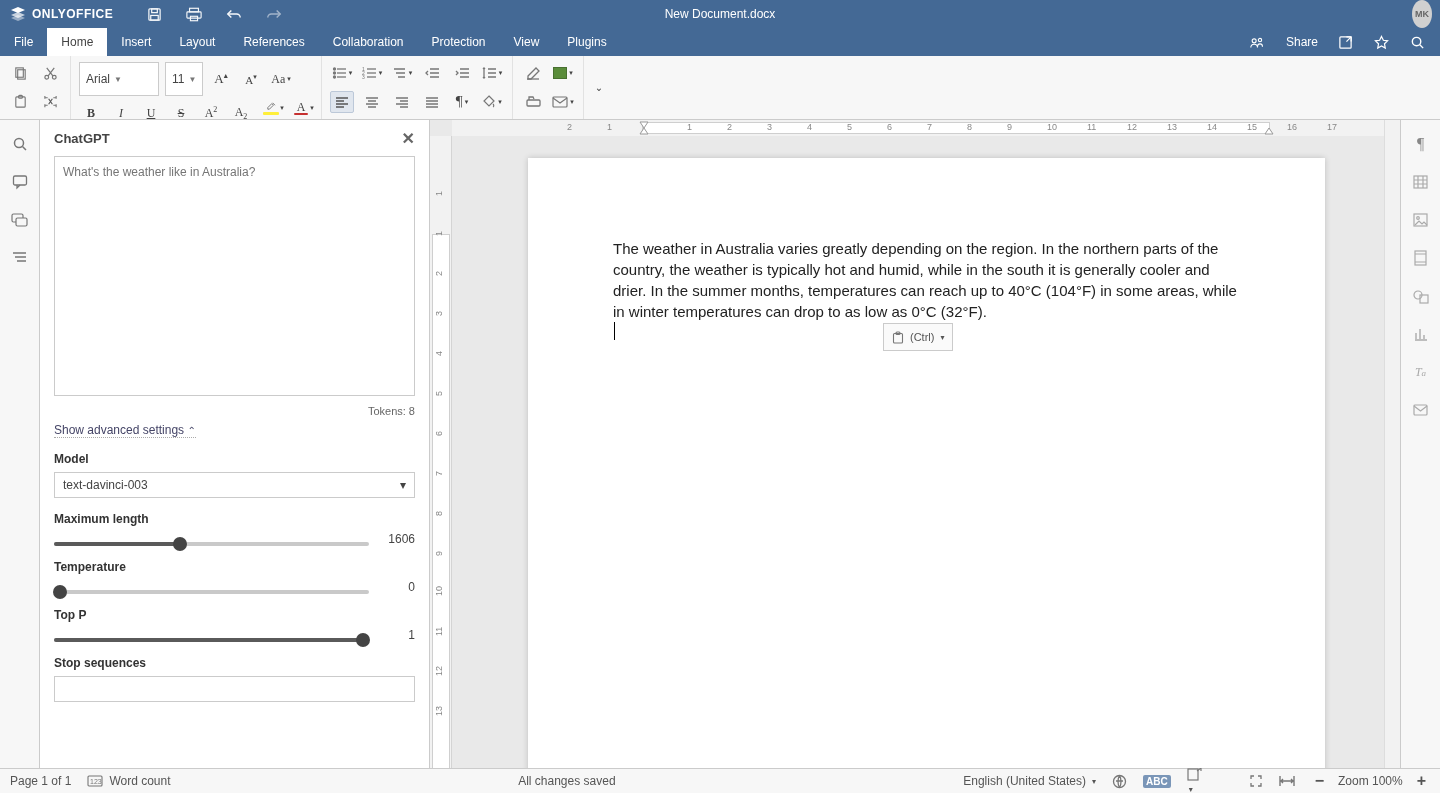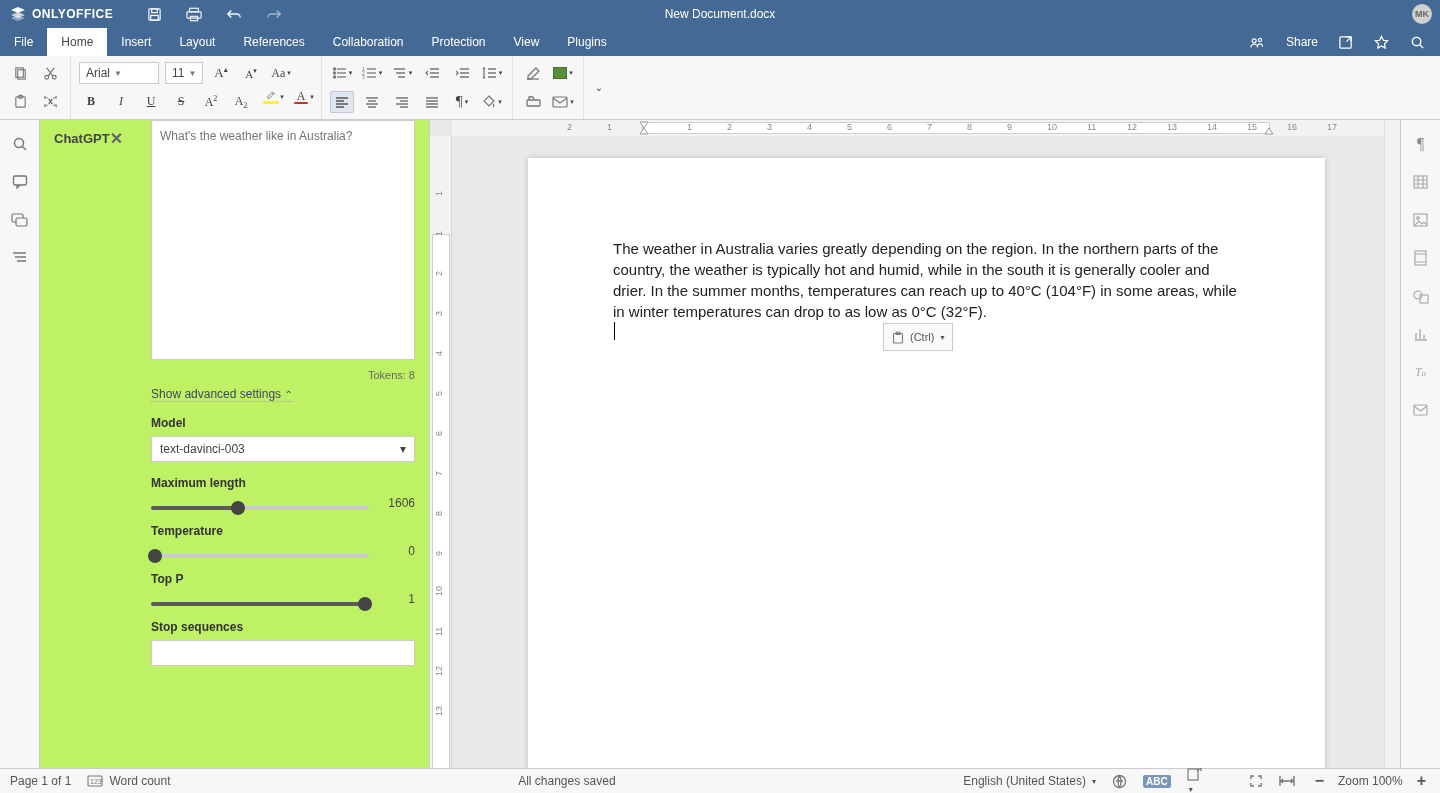--- a/index.html
+++ b/index.html
@@ -19,38 +19,38 @@
   body{font-family:Arial,Helvetica,sans-serif;font-size:12px;color:var(--text);overflow:hidden;background:#e9e9e9;}
   svg{display:block;}
 
   
   .titlebar{height:28px;background:var(--blue);display:flex;align-items:center;color:#fff;position:relative;}
   .titlebar .left{display:flex;align-items:center;gap:14px;padding-left:10px;}
   .titlebar .brand{display:flex;align-items:center;gap:6px;font-weight:bold;letter-spacing:.5px;text-align:right;}
   .titlebar .qa{display:flex;align-items:center;gap:22px;margin-left:18px;}
   .titlebar .qa .ico{width:18px;height:18px;display:flex;align-items:center;justify-content:center;cursor:pointer;opacity:.95;}
   .titlebar .title{position:absolute;left:0;right:0;text-align:center;pointer-events:none;font-size:12px;}
-  .titlebar .avatar{margin-left:auto;margin-right:8px;width:20px;height:20px;border-radius:50%;background:#d0d0d0;color:#666;font-size:9px;font-weight:bold;display:flex;align-items:center;justify-content:center;}
+  .titlebar .avatar{margin-left:auto;margin-right:8px;width:20px;height:28px;border-radius:50%;background:#d0d0d0;color:#666;font-size:9px;font-weight:bold;display:flex;align-items:center;justify-content:center;}
 
   
   .menubar{height:28px;background:var(--blue);display:flex;align-items:stretch;color:#fff;font-size:12px;}
   .menubar .menu-item{padding:0 14px;display:flex;align-items:center;cursor:pointer;}
   .menubar .menu-item.active{background:#fff;color:#444;}
   .menubar .spacer{flex:1;}
   .menubar .right{display:flex;align-items:center;gap:18px;padding-right:14px;}
   .menubar .right .ico{width:18px;height:18px;display:flex;align-items:center;justify-content:center;cursor:pointer;}
   .menubar .share{display:flex;align-items:center;gap:21px;cursor:pointer;}
 
   
   .ribbon{height:64px;background:var(--bg);border-bottom:1px solid var(--border);display:flex;align-items:stretch;}
   .ribbon-two{display:grid;grid-template-rows:1fr 1fr;gap:6px;padding:6px 8px;border-right:1px solid #e2e2e2;}
   .ribbon-row{display:flex;align-items:center;gap:6px;}
   .rbtn{width:24px;height:22px;display:flex;align-items:center;justify-content:center;cursor:pointer;border-radius:2px;}
   .rbtn.active{background:#e0e6ee;border:1px solid #bcc8d8;}
-  .combo{height:22px;border:1px solid var(--border);background:#fff;display:flex;align-items:center;padding:0 4px 0 6px;gap:4px;}
+  .combo{height:34px;border:1px solid var(--border);background:#fff;display:flex;align-items:center;padding:0 4px 0 6px;gap:4px;}
   .combo .caret{font-size:8px;color:#777;}
   .combo.font{width:80px;}
   .combo.size{width:38px;}
   .highlight-swatch{width:16px;height:4px;background:#ffef3a;border-radius:1px;}
   .color-underline{width:14px;height:3px;background:#c63030;border-radius:1px;}
 
   .styles{flex:1;display:flex;align-items:stretch;border-right:1px solid #e2e2e2;overflow:hidden;padding:6px 0 6px 6px;}
   .style-tile{width:108px;border:1px solid var(--border);background:#fff;display:flex;align-items:center;justify-content:center;cursor:pointer;font-family:"Times New Roman",serif;overflow:hidden;white-space:nowrap;}
   .style-tile + .style-tile{border-left:none;}
   .style-tile.selected{border:2px solid #8bb0d9;}
@@ -63,21 +63,21 @@
   .style-h5{font-size:16px;font-weight:bold;}
   .styles-expand{width:30px;display:flex;align-items:center;justify-content:center;border:none;cursor:pointer;}
 
   
   .app{position:absolute;top:0;left:0;right:0;bottom:0;display:flex;flex-direction:column;}
   .main{flex:1;display:flex;min-height:0;}
 
   .leftbar{width:40px;background:var(--bg);border-right:1px solid var(--border);display:flex;flex-direction:column;align-items:center;gap:18px;padding-top:14px;}
   .leftbar .ico{cursor:pointer;width:20px;height:20px;display:flex;align-items:center;justify-content:center;color:#666;}
 
-  .panel{width:390px;background:#bef264;border-right:1px solid var(--border);display:flex;flex-direction:row;}
+  .panel{width:390px;background:#ffffff;border-right:1px solid var(--border);display:flex;flex-direction:column;}
   .panel-head{height:36px;display:flex;align-items:center;padding:0 14px;font-weight:bold;font-size:13px;color:#444;}
   .panel-head .x{margin-left:auto;cursor:pointer;font-size:16px;color:#666;}
   .panel-body{flex:1;overflow:auto;padding:0 14px 14px;}
   .prompt-box{width:100%;height:240px;border:1px solid var(--border);resize:none;padding:8px;font-family:inherit;font-size:12px;color:#444;}
   .tokens{text-align:right;font-size:11px;color:#666;margin-top:6px;}
   .adv{color:#446;font-size:12px;margin-top:6px;cursor:pointer;border-bottom:1px dotted #aaa;display:inline-block;}
   .field{margin-top:14px;}
   .field label{font-weight:bold;display:block;margin-bottom:6px;color:#333;}
   .select{width:100%;height:26px;border:1px solid var(--border);background:#fff;display:flex;align-items:center;padding:0 8px;justify-content:space-between;cursor:pointer;}
   .slider-row{display:flex;align-items:flex-end;gap:12px;}

